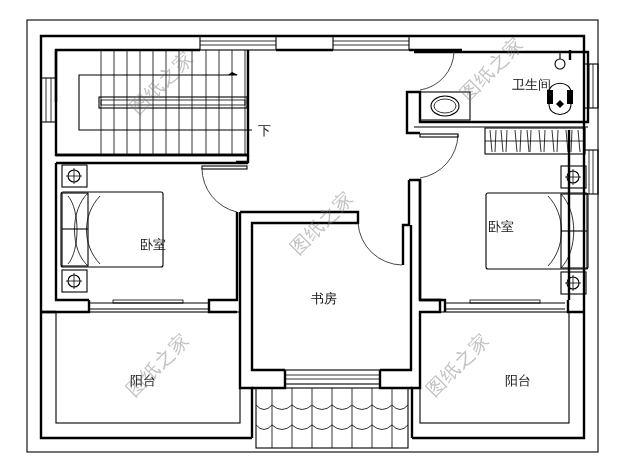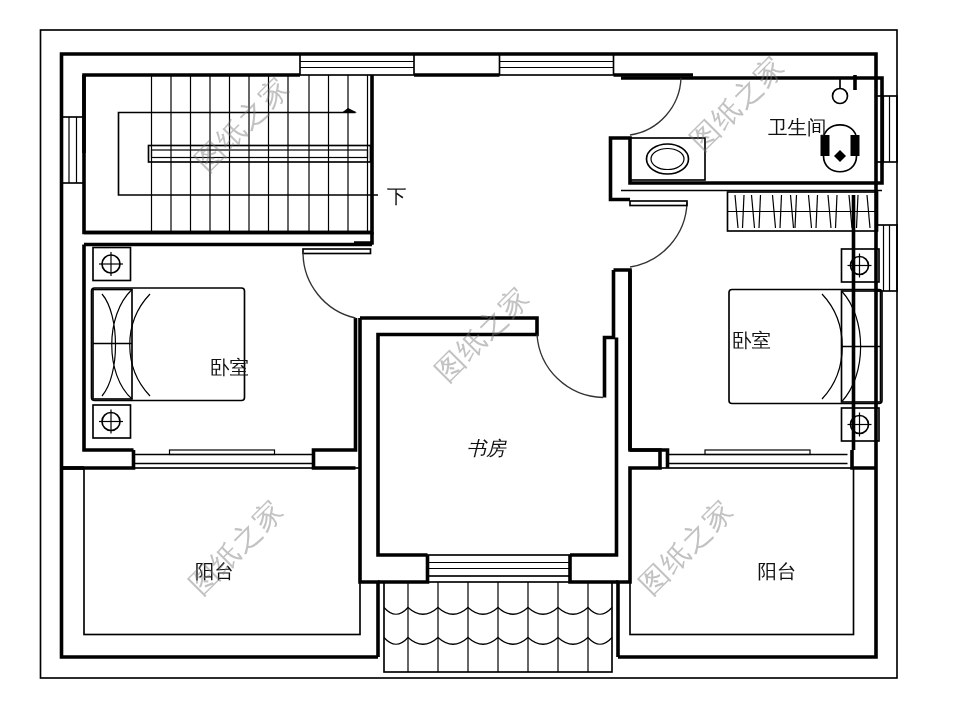--- a/index.html
+++ b/index.html
@@ -201,21 +201,21 @@
     </g>
     <line x1="485" y1="141" x2="585" y2="141" class="hair"></line>
   </g>
 </svg>
 
 <div id="labels">
   <span class="label" style="left:258px;top:122px;">下</span>
   <span class="label" style="left:512px;top:76px;">卫生间</span>
   <span class="label" style="left:140px;top:236px;">卧室</span>
   <span class="label" style="left:488px;top:218px;">卧室</span>
-  <span class="label" style="left:311px;top:290px;font-style:italic;">书房</span>
+  <span class="label" style="left:311px;top:290px;">书房</span>
   <span class="label" style="left:130px;top:372px;">阳台</span>
   <span class="label" style="left:505px;top:372px;">阳台</span>
 </div>
 
 <div id="watermarks">
   <span class="wm" style="left:122px;top:70px;">图纸之家</span>
   <span class="wm" style="left:452px;top:56px;">图纸之家</span>
   <span class="wm" style="left:282px;top:210px;">图纸之家</span>
   <span class="wm" style="left:118px;top:352px;">图纸之家</span>
   <span class="wm" style="left:418px;top:352px;">图纸之家</span>

